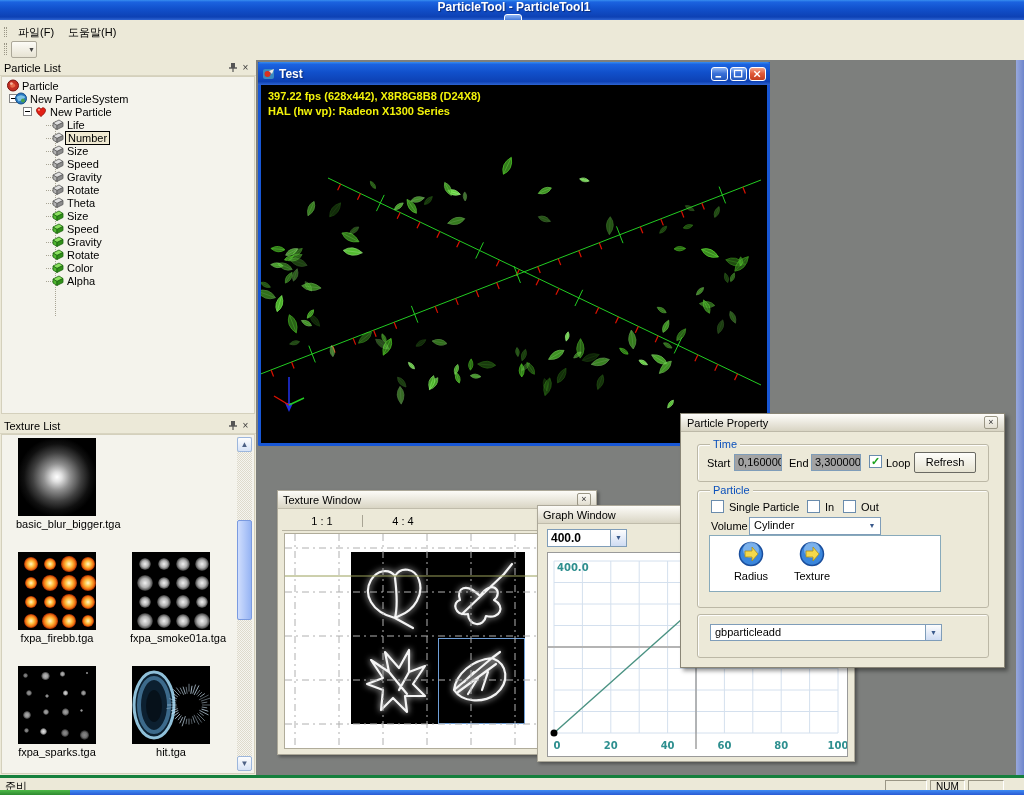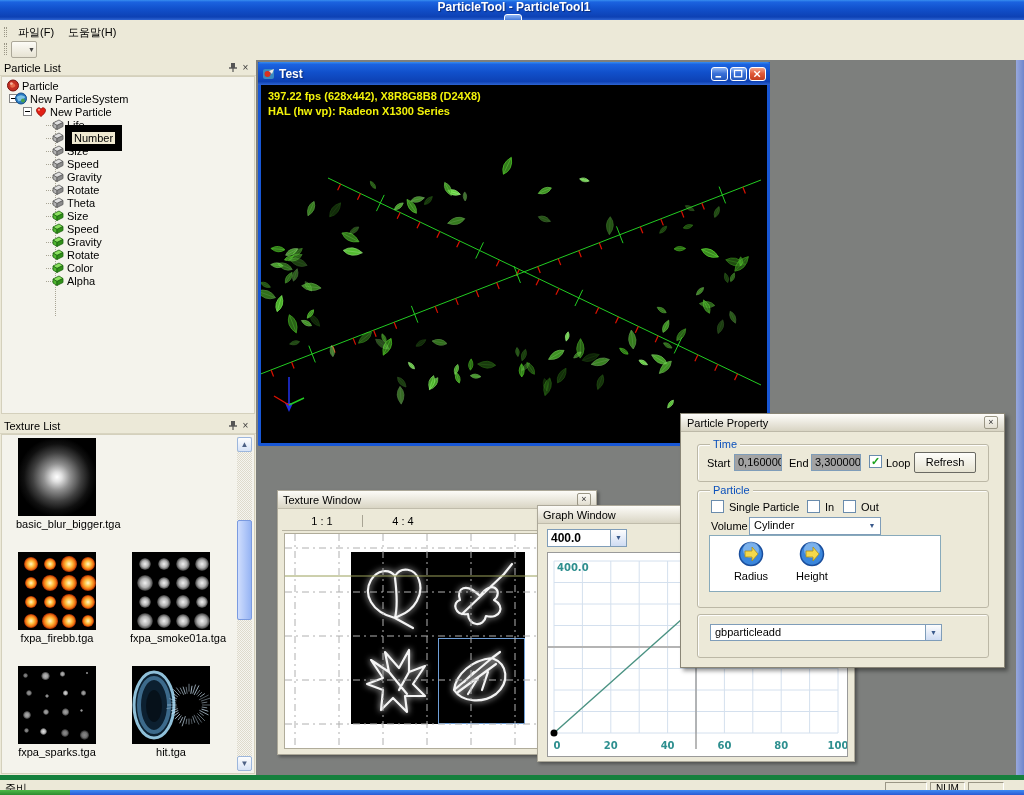--- a/index.html
+++ b/index.html
@@ -27,21 +27,21 @@
   
   .dock-panel { left:0; width:256px; background:#ece9d8; }
   .dock-header { height:16px; display:flex; align-items:center; padding:0 4px; border-bottom:1px solid #d8d4c0; }
   .dock-header .cap { flex:1; }
   .hdr-ico { width:13px; height:12px; text-align:center; line-height:11px; font-size:10px; color:#3a3a3a; }
   .panel-body { position:absolute; left:1px; right:1px; background:#f4f3ec; border:1px solid #d4d0bc; }
 
   
   .tree-row { position:absolute; height:13px; display:flex; align-items:center; white-space:nowrap; }
   .tree-label { padding:0 2px; line-height:12px; }
-  .tree-label.sel { background:#f0ead2; border:7px solid #000000; }
+  .tree-label.sel { background:#f0ead2; border:1px solid #000000; }
   .expander { position:absolute; width:9px; height:9px; background:#fff; border:1px solid #848484; }
   .expander i { position:absolute; left:1px; right:1px; top:3px; border-top:1px solid #000; }
   .dotline-v { position:absolute; width:1px; border-left:1px dotted #a8a494; }
   .dotline-h { position:absolute; height:1px; border-top:1px dotted #a8a494; }
 
   
   .tex-cell { position:absolute; width:82px; text-align:center; }
   .tex-thumb { width:78px; height:78px; margin:0 auto; background:#000; position:relative; overflow:hidden; }
   .tex-name { margin-top:2px; }
   .dot { position:absolute; border-radius:50%; }
@@ -93,21 +93,21 @@
   .cb { position:absolute; width:13px; height:13px; background:#fff; border:1px solid #6a8cad; text-align:center; line-height:11px; font-size:11px; font-weight:bold; color:#1ca31c; }
   .lbl { position:absolute; white-space:nowrap; }
   .xp-btn { position:absolute; background:linear-gradient(180deg,#fefefb,#e6e3d2); border:1px solid #6a6a63; border-radius:2px; text-align:center; }
   .combo { position:absolute; background:#fff; border:1px solid #7f9db9; display:flex; }
   .combo .val { flex:1; padding:1px 4px; white-space:nowrap; overflow:hidden; }
   #prop-list { position:absolute; left:28px; top:121px; width:232px; height:57px; background:#fff; border:1px solid #8ab; }
   .prop-item { position:absolute; width:50px; text-align:center; }
   .prop-item .lbl2 { margin-top:1px; }
 
   
-  #statusbar { left:0; top:775px; width:1024px; height:15px; background:#ece9d8; border-top:5px solid #15803d; }
+  #statusbar { left:0; top:775px; width:1024px; height:15px; background:#ece9d8; border-top:3px solid #15803d; }
   #statusbar .ready { position:absolute; left:5px; top:1px; }
   .status-cell { position:absolute; top:2px; height:12px; border:1px solid; border-color:#9a9685 #fff #fff #9a9685; text-align:center; line-height:11px; font-size:10px; }
   #taskbar { left:0; top:790px; width:1024px; height:5px; background:linear-gradient(180deg,#3f8cf3,#2a5ad4); }
   #task-start { left:0; top:790px; width:70px; height:5px; background:linear-gradient(180deg,#4fba48,#2e8a30); }
 
   svg text { font-family:"DejaVu Sans", sans-serif; }
 </style>
 </head>
 <body>
 
@@ -1049,21 +1049,21 @@
   <div id="prop-list">
       <div class="prop-item" style="left: 16px; top: 5px;"><svg width="26" height="26">
           <circle cx="13" cy="13" r="11.5" fill="#3a86dc" stroke="#1a4e9c" stroke-width="1.5"></circle>
           <circle cx="13" cy="9" r="8" fill="#9cc8f4" opacity="0.65"></circle>
           <polygon points="7,10 14,10 14,6 20,13 14,20 14,16 7,16" fill="#f4d84a" stroke="#a8901a" stroke-width="0.8"></polygon>
         </svg><div class="lbl2">Radius</div></div>
       <div class="prop-item" style="left: 77px; top: 5px;"><svg width="26" height="26">
           <circle cx="13" cy="13" r="11.5" fill="#3a86dc" stroke="#1a4e9c" stroke-width="1.5"></circle>
           <circle cx="13" cy="9" r="8" fill="#9cc8f4" opacity="0.65"></circle>
           <polygon points="7,10 14,10 14,6 20,13 14,20 14,16 7,16" fill="#f4d84a" stroke="#a8901a" stroke-width="0.8"></polygon>
-        </svg><div class="lbl2">Height</div></div>
+        </svg><div class="lbl2">Texture</div></div>
     </div>
 
   <div class="groupbox" style="left:16px; top:200px; width:292px; height:44px;"></div>
   <div class="combo" style="left:29px; top:210px; width:232px; height:17px;">
     <span class="val">gbparticleadd</span>
     <span class="combo-arrow">▼</span>
   </div>
 </div>
 
 <div class="abs" id="statusbar">

